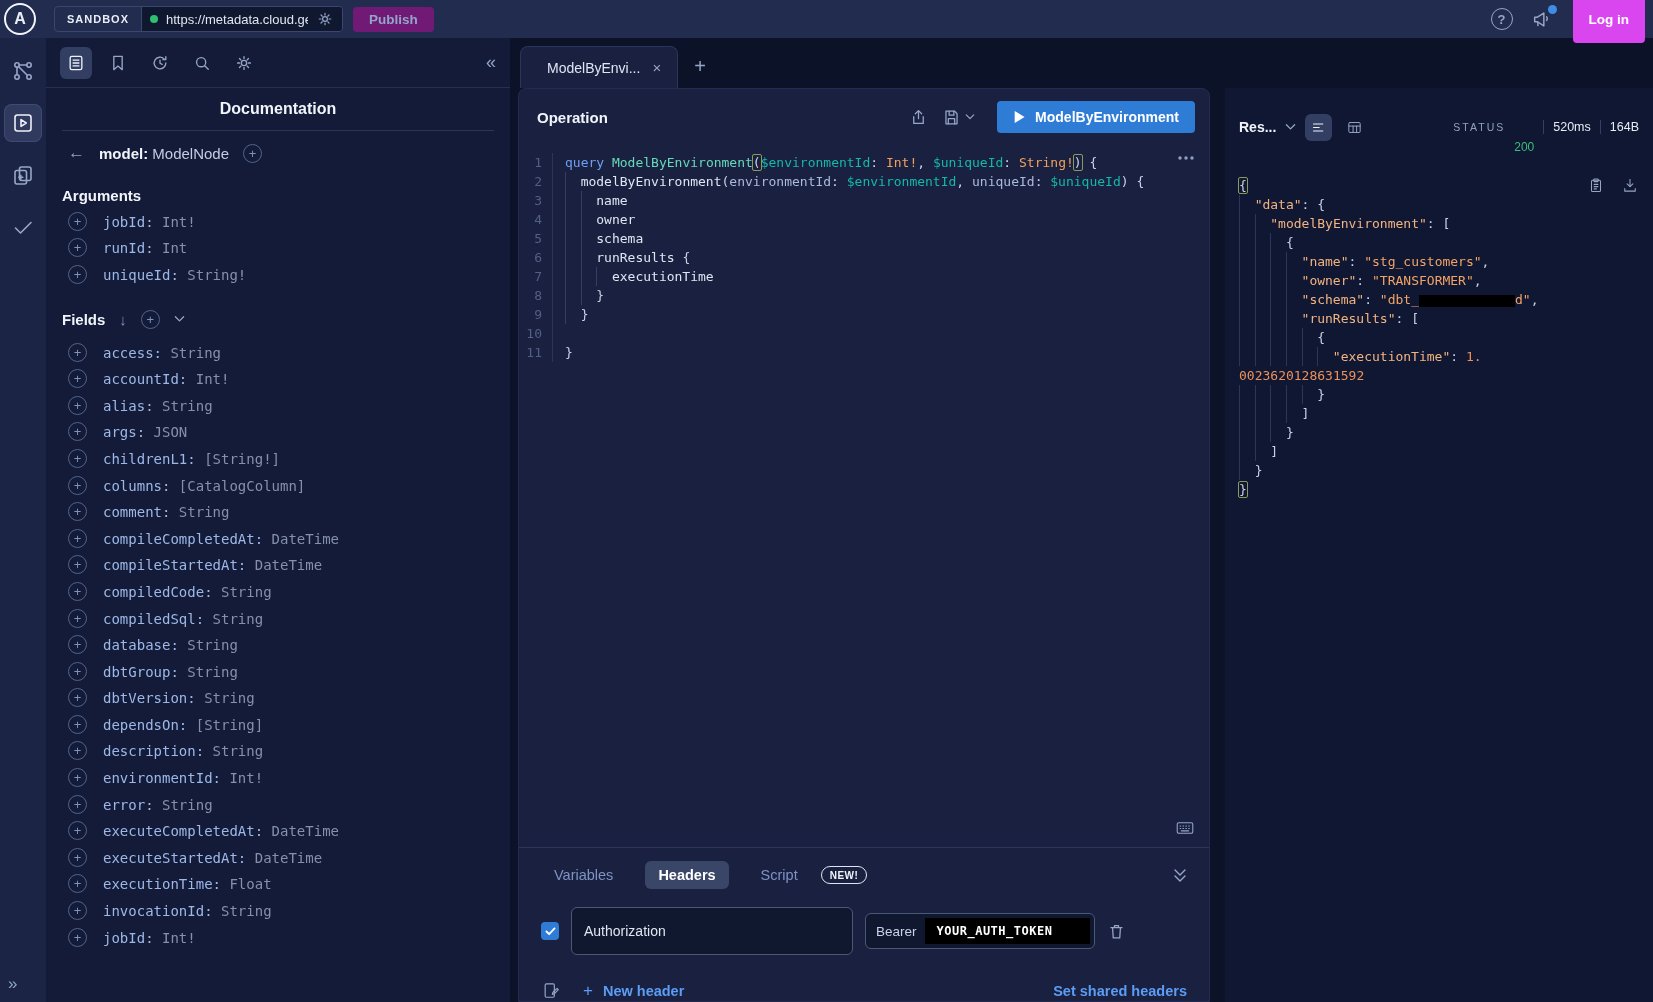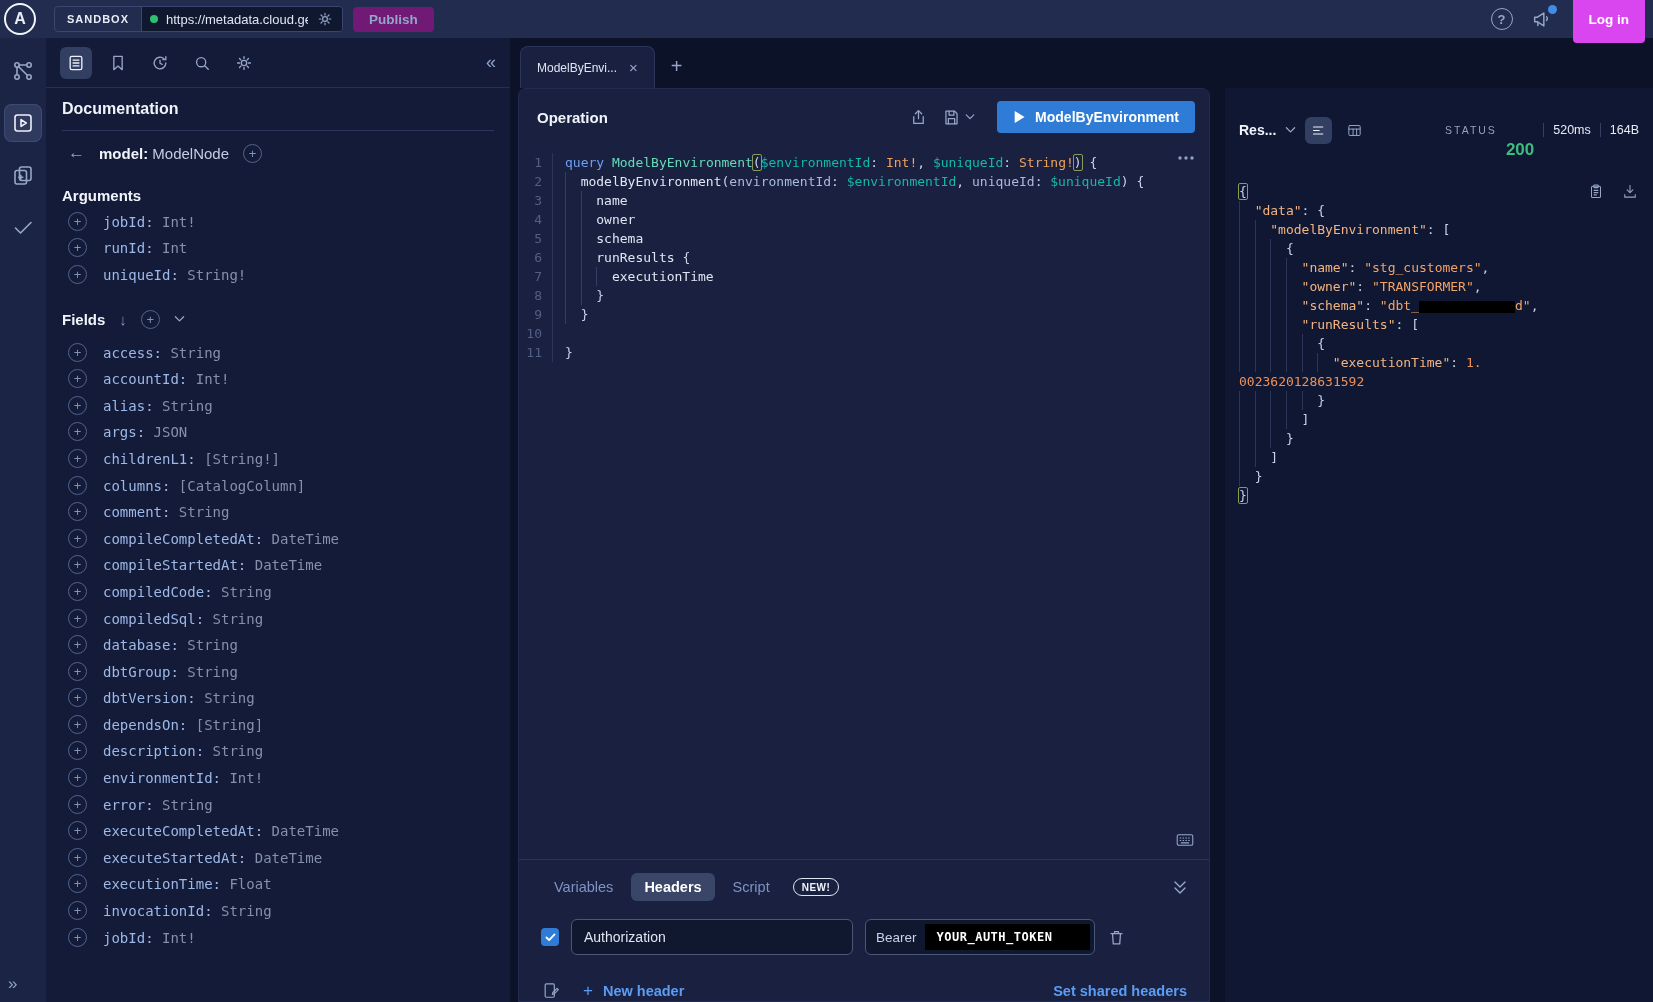--- a/index.html
+++ b/index.html
@@ -42,41 +42,41 @@
 
   
   .docpanel { width:464px; background:#131b38; display:flex; flex-direction:column; }
   .doc-toolbar { height:50px; display:flex; align-items:center; gap:10px; padding:0 14px;
     border-bottom:1px solid #272f52; }
   .doc-toolbar .chip { width:32px; height:32px; border-radius:6px; display:flex; align-items:center; justify-content:center; }
   .doc-toolbar .chip.sel { background:#333e63; }
   .doc-toolbar .chip.sel .stroke { stroke:#eef1f8; }
   .collapse-l { margin-left:auto; color:#8fa3c8; font-size:18px; }
   .doc-content { padding:12px 16px 0 16px; overflow:hidden; }
-  .doc-title { font-size:16px; font-weight:bold; color:#f1f4fa; padding-bottom:12px; }
+  .doc-title { font-size:16px; font-weight:bold; color:#f1f4fa; padding-bottom:12px;text-align:center; }
   .doc-hr { border:none; border-top:1px solid #2b3459; }
   .crumb-row { display:flex; align-items:center; gap:14px; padding:12px 0 4px 6px; }
   .back-arrow { color:#8fa3c8; font-size:17px; }
   .crumb-label { font-size:15px; font-weight:bold; color:#f1f4fa; }
   .crumb-type { font-weight:normal; color:#c3cde2; }
   .sec-title { font-size:15px; font-weight:bold; color:#f1f4fa; margin:20px 0 4px 0; }
   .fieldrow { display:flex; align-items:center; gap:16px; height:26.6px; padding-left:6px; }
   .pluso { width:19px; height:19px; border:1.4px solid #51648f; border-radius:50%; color:#7e93bd;
     font-size:13px; line-height:1; display:flex; align-items:center; justify-content:center; flex:none; }
   .fname { font-size:14px; color:#9db8e8; }
   .ftype { font-size:14px; color:#8590ab; }
   .fields-head { display:flex; align-items:center; gap:14px; margin:22px 0 10px 0; }
   .sort-ic { color:#7e93c4; font-size:15px; }
 
   
   .center { width:715px; padding:0 15px 0 8px; display:flex; flex-direction:column; }
   .tabrow { height:50px; display:flex; align-items:flex-end; }
   .tab { height:42px; background:#1a2140; border:1px solid #2b3459; border-bottom:none;
     border-radius:8px 8px 0 0; display:flex; align-items:center; gap:12px; padding:0 16px; margin-left:2px; }
-  .tab-title { font-size:12px; color:#dfe5f2; }
+  .tab-title { font-size:14px; color:#dfe5f2;margin-left:10px; }
   .tab-close { color:#97a6c7; font-size:15px; }
   .newtab { color:#97a6c7; font-size:20px; margin:0 0 10px 16px; }
   .card { flex:1; background:#1a2140; border-radius:8px 8px 0 0; border:1px solid #232c50;
     display:flex; flex-direction:column; overflow:hidden; }
   .op-header { height:56px; display:flex; align-items:center; padding:0 14px 0 18px; }
   .op-title { font-size:15px; font-weight:bold; color:#f1f4fa; }
   .op-actions { margin-left:auto; display:flex; align-items:center; gap:14px; }
   .save-group { display:flex; align-items:center; gap:4px; }
   .btn-run { display:flex; align-items:center; gap:9px; background:#2f7cd6; color:#fff;
     border:none; border-radius:4px; font-size:14px; font-weight:bold; padding:8px 16px; margin-left:8px; }
@@ -100,21 +100,21 @@
   .card-divider { border-top:1px solid #2b3459; }
   .btabs { display:flex; align-items:center; gap:6px; padding:13px 22px 10px 22px; }
   .btab { background:none; border:none; font-size:14.5px; color:#7e93c4; padding:6px 13px; border-radius:6px; }
   .btab.active { background:#3a4668; color:#fff; font-weight:bold; }
   .new-badge { border:1.5px solid #dfe5f2; border-radius:9px; color:#f1f4fa; font-size:10px;
     font-weight:bold; letter-spacing:.5px; padding:2.5px 8px; margin-left:4px; }
   .btabs .collapse-dbl { margin-left:auto; }
   .hdr-row { display:flex; align-items:center; gap:12px; padding:8px 22px 0 22px; }
   .cbx { width:18px; height:18px; background:#2f7cd6; border-radius:4px; display:flex;
     align-items:center; justify-content:center; flex:none; }
-  .hdr-key { width:282px; height:36px; background:#10182f; border:1px solid #4a5878; border-radius:6px;
+  .hdr-key { width:282px; height:48px; background:#10182f; border:1px solid #4a5878; border-radius:6px;
     color:#dfe5f2; font-size:14px; padding:0 12px; font-family:"Liberation Sans", sans-serif; }
   .hdr-val { width:230px; height:36px; border:1px solid #4a5878; border-radius:6px; background:#10182f;
     display:flex; align-items:center; gap:8px; padding:0 4px 0 10px; }
   .bearer { font-size:13.5px; color:#c9d2e6; }
   .token { background:#000; color:#fff; font-size:12px; font-weight:bold; letter-spacing:.5px;
     padding:6px 12px; flex:1; }
   .hdr-foot { display:flex; align-items:center; padding:26px 22px 0 22px; }
   .newhdr { display:flex; align-items:center; gap:10px; color:#5b9df5; font-size:14.5px;
     font-weight:bold; margin-left:22px; }
   .newhdr .plus { font-size:17px; font-weight:normal; }
@@ -122,21 +122,21 @@
 
   
   .resp { width:428px; background:#0f1732; margin-top:50px; display:flex; flex-direction:column; }
   .resp-head { display:flex; align-items:center; gap:9px; padding:12px 14px 10px 14px; }
   .resp-title { font-size:14px; font-weight:bold; color:#f1f4fa; }
   .resp-chip { width:27px; height:27px; border-radius:6px; display:flex; align-items:center; justify-content:center; }
   .resp-chip.sel { background:#333e63; }
   .resp-chip.sel .stroke { stroke:#eef1f8; }
   .resp-meta { margin-left:auto; display:flex; align-items:center; gap:9px; }
   .status-lbl { font-size:10.5px; letter-spacing:2px; color:#93a1c0; }
-  .status-code { font-size:17px; color:#3dbd7d; font-weight:bold;margin-top:40px; }
+  .status-code { font-size:12px; color:#3dbd7d; font-weight:normal;margin-top:40px; }
   .meta-sep { width:1px; height:14px; background:#333f63; }
   .meta-val { font-size:12.5px; color:#e8ecf5; }
   .resp-body { position:relative; flex:1; padding:12px 8px 0 14px; font-size:13px; line-height:19px; }
   .rl { white-space:pre; min-height:19px; }
   .tk-k { color:#f2b380; } .tk-s { color:#f2a366; } .tk-n { color:#ee9158; }
   .tk-red { display:inline-block; width:96px; height:12px; background:#000; vertical-align:middle; }
   .resp-tools { position:absolute; top:12px; right:14px; display:flex; gap:16px; }
 </style>
 </head>
 <body>
@@ -457,21 +457,21 @@
               <g class="stroke" style="stroke-width:1.3">
                 <rect x="2.5" y="4.5" width="19" height="13" rx="2"></rect>
                 <path d="M6 8.5h.8M9.5 8.5h.8M13 8.5h.8M16.5 8.5h.8M6 11.5h.8M9.5 11.5h.8M13 11.5h.8M16.5 11.5h.8M7.5 14.5h9"></path>
               </g>
             </svg>
         </span>
       </div>
 
       <div class="card-divider"></div>
       <div class="btabs">
-        <span id="bottom-tabs-slot" style="display:flex;gap:5px;align-items:flex-end">
+        <span id="bottom-tabs-slot" style="display:flex;gap:19px;align-items:flex-end">
             <button class="btab">Variables</button>
             <button class="btab active">Headers</button>
             <button class="btab">Script</button>
           </span>
         <span class="new-badge">NEW!</span>
         <span class="collapse-dbl ic">
           <svg width="14" height="15" viewBox="0 0 14 15">
               <g class="stroke" style="stroke-width:1.4">
                 <polyline points="2,2 7,7 12,2"></polyline>
                 <polyline points="2,8 7,13 12,8"></polyline>

